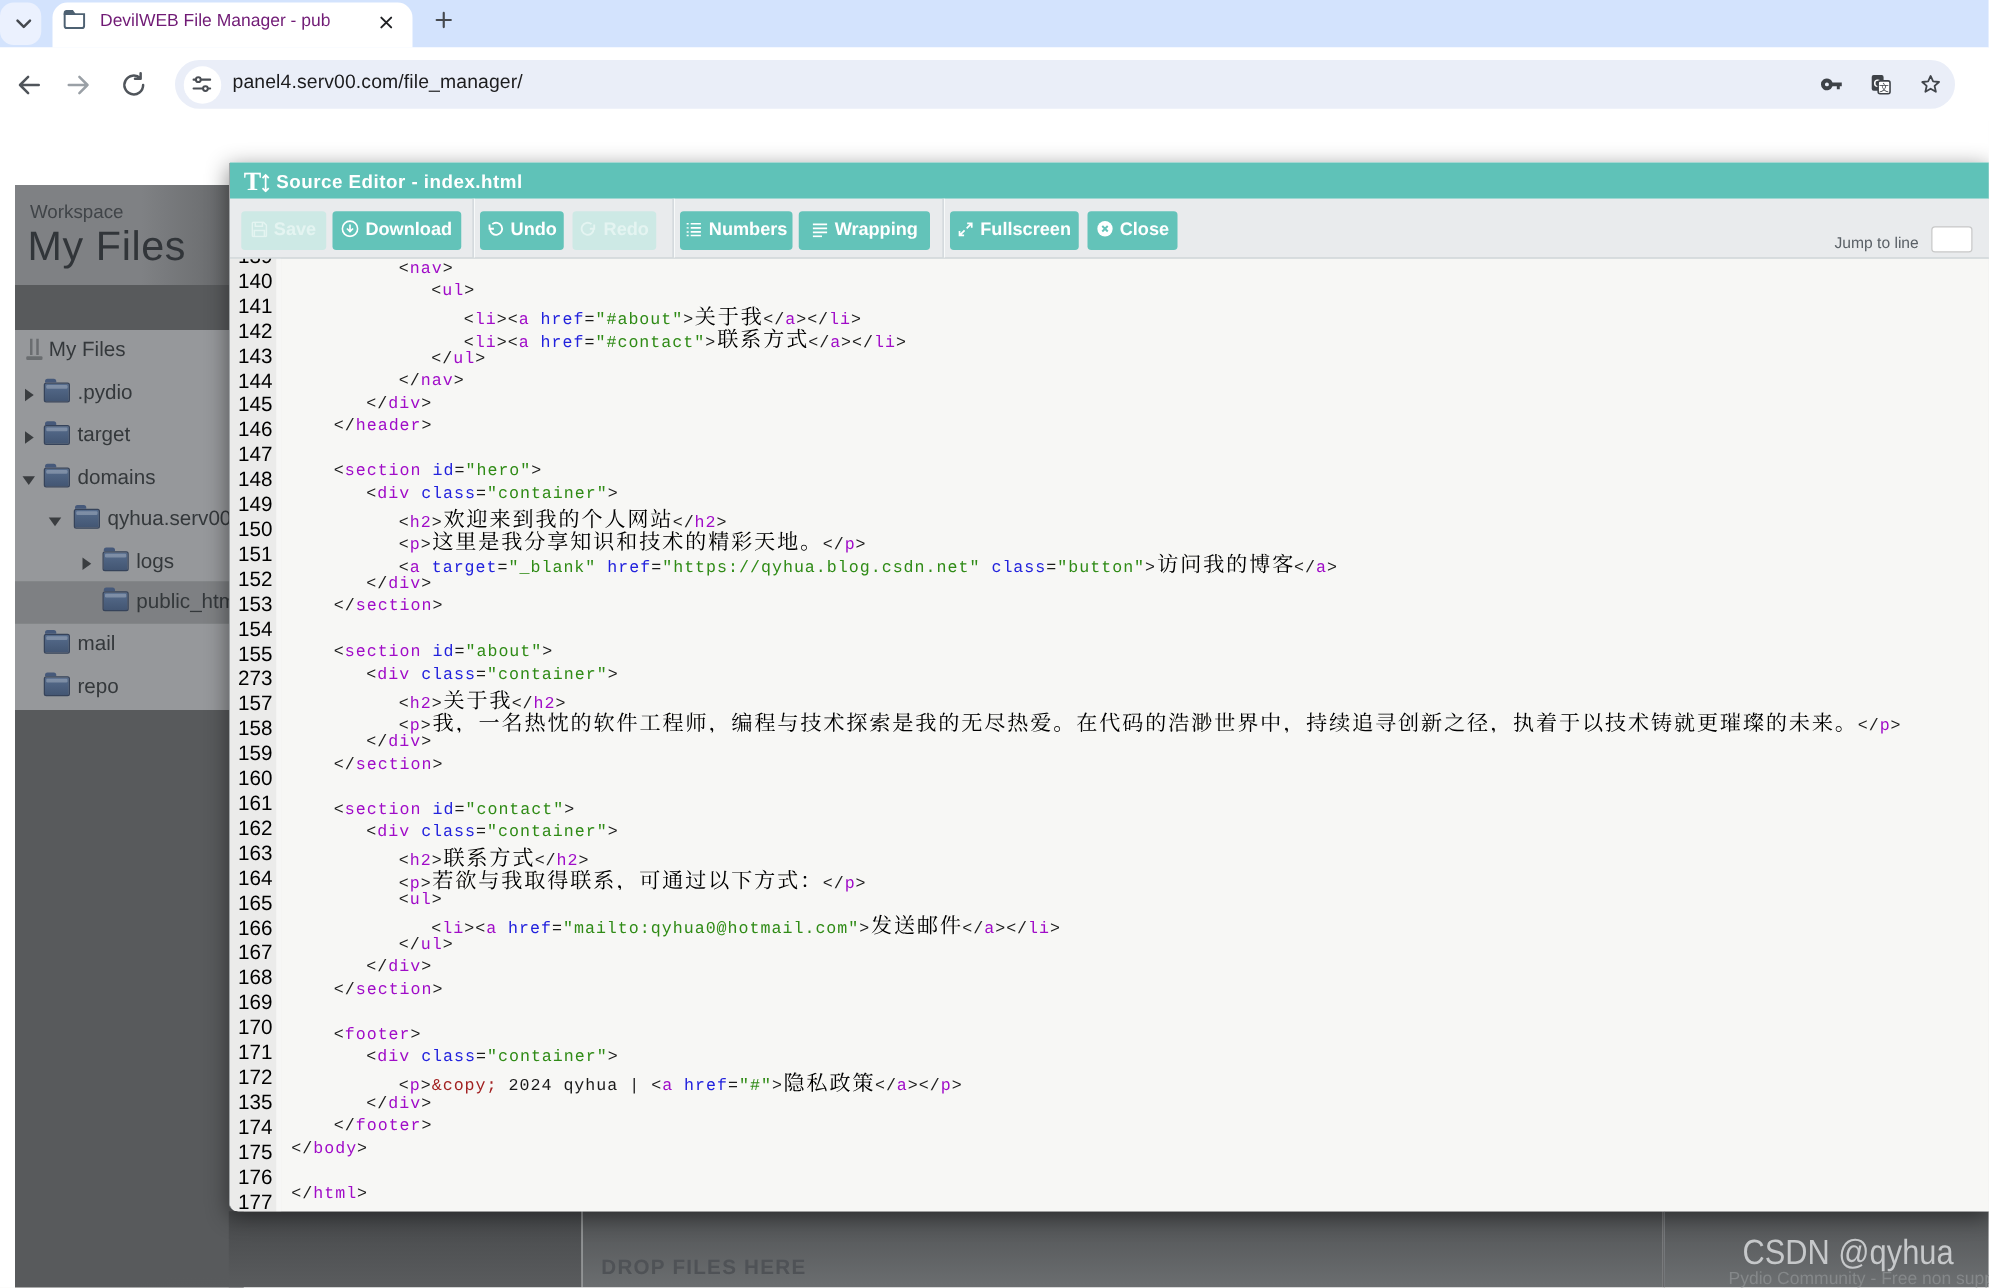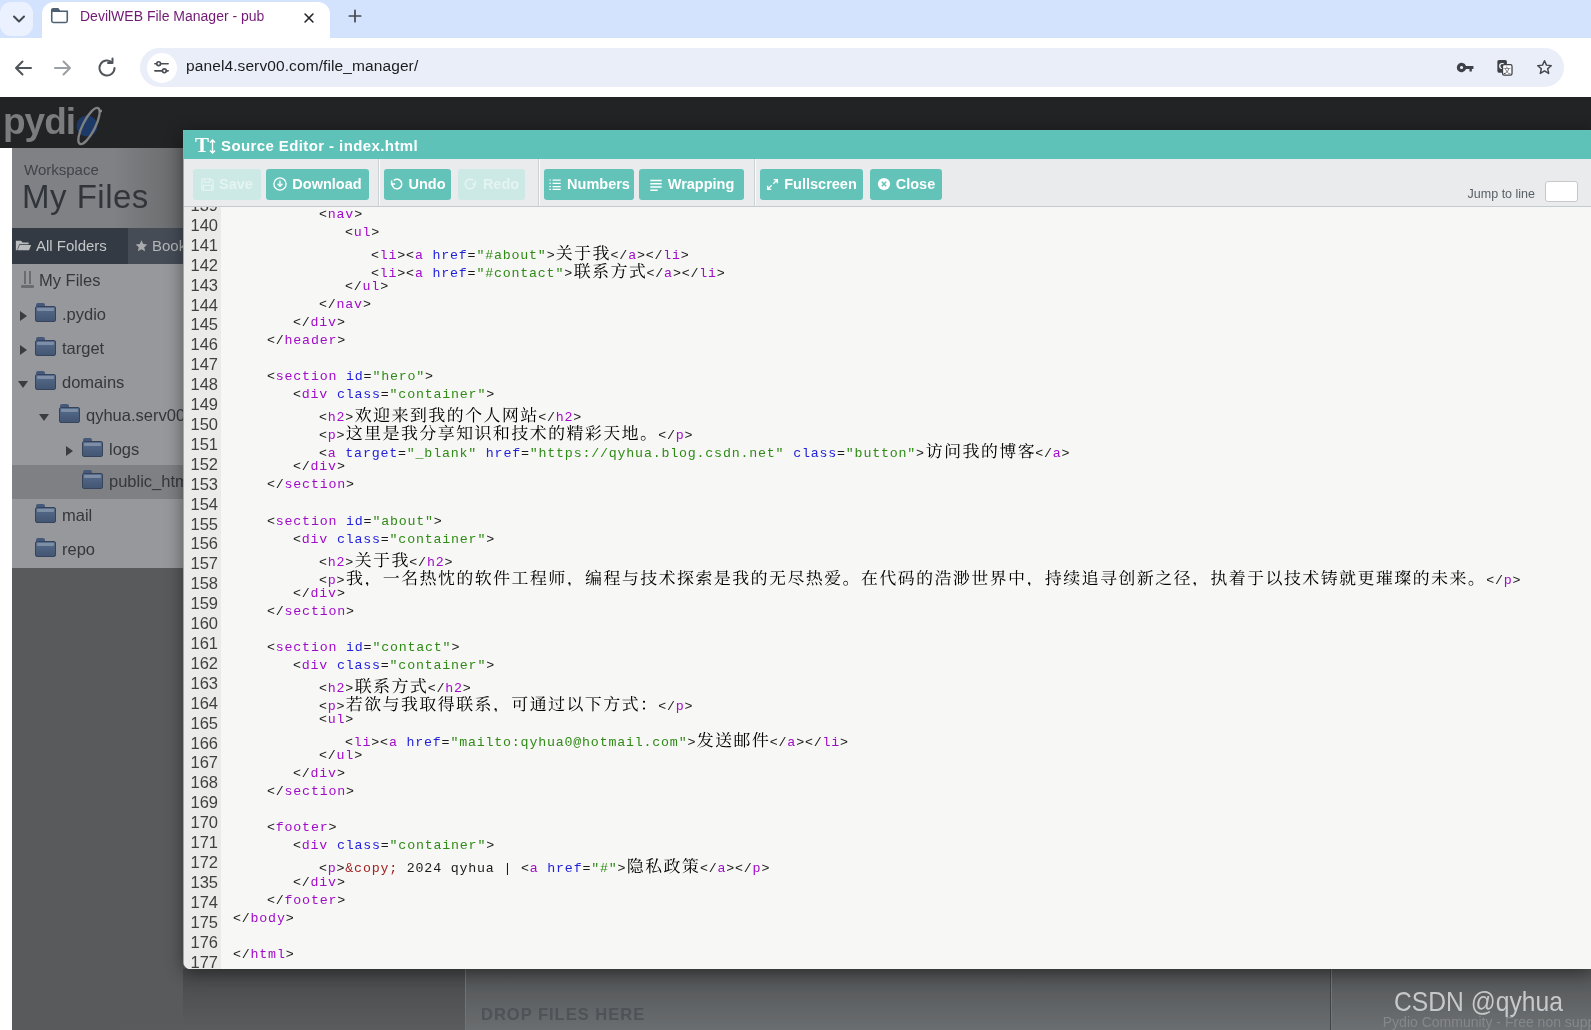--- a/index.html
+++ b/index.html
@@ -57,21 +57,21 @@
 #mtool .sep{position:absolute;top:0;width:1px;height:47px;background:#cdd4d7;box-shadow:1px 0 0 #f8fafa}
 .btn{position:absolute;top:10px;height:31px;border-radius:3px;background:#63c3b9;color:#fff;font-size:14.5px;font-weight:bold;text-align:center;font-family:"Liberation Sans",sans-serif}
 .btn span{line-height:31px}
 .btn svg{vertical-align:-2px;margin-right:5px}
 .btn.dis{background:#cde9e5;color:#e4f4f1}
 #jump{position:absolute;right:57px;top:28px;font-size:12.5px;color:#5a6066}
 #jumpbox{position:absolute;right:14px;top:22px;width:33px;height:21px;background:#fff;border:1px solid #c8c8c8;border-radius:3px}
 
 #codearea{position:absolute;left:0;top:77px;width:1408px;height:762px;background:#f7f7f5;overflow:hidden;border-radius:0 0 0 7px}
 #gutter{position:absolute;left:0;top:0;width:41px;height:762px;background:#ebebea;border-right:4px solid #f7f7f6}
-.gn{position:absolute;right:3px;width:38px;height:20px;line-height:20px;font-size:16.5px;color:#404040;text-align:right}
+.gn{position:absolute;right:3px;width:38px;height:20px;line-height:20px;font-size:16.5px;color:#000000;text-align:right}
 #code{position:absolute;left:0;top:0;width:1408px;height:762px}
 .ln{position:absolute;height:18.05px;font-family:"Liberation Mono",monospace;font-size:13.3px;letter-spacing:.8px;white-space:pre;color:#111}
 .ln i{font-style:normal}
 .ln .b{color:#1a1a1a}
 .ln .t{color:#a00cc8}
 .ln .a{color:#2222dd}
 .ln .s{color:#2f8b16}
 .ln .e{color:#a22222}
 .ln .p{color:#1a1a1a}
 svg.cj{vertical-align:-2.2px}
@@ -410,40 +410,25 @@
           <text x="9" y="14.5" font-size="11" font-weight="bold" fill="#fff" text-anchor="middle" font-family="Liberation Sans">G</text>
           <rect x="9.5" y="8.5" width="12" height="13" rx="2" fill="#fff" stroke="#3e4248" stroke-width="1.6"></rect>
           <text x="15.5" y="18.5" font-size="10" fill="#3e4248" text-anchor="middle" font-family="Liberation Sans">文</text>
         </svg>
     <svg class="ric" style="right:10px" viewBox="0 0 24 24">
           <path d="M12 3.5 L14.5 9 L20.5 9.6 L16 13.6 L17.3 19.5 L12 16.4 L6.7 19.5 L8 13.6 L3.5 9.6 L9.5 9 Z" fill="none" stroke="#41454b" stroke-width="1.8" stroke-linejoin="round"></path>
         </svg>
   </div>
 </div>
 
-<div id="phead">
-  <div id="plogo">pydi<svg width="34" height="44" viewBox="0 0 34 44" style="vertical-align:-14px;margin-left:-1px">
-          <circle cx="13" cy="22" r="10.5" fill="#1d3a66"></circle>
-          <ellipse cx="15" cy="22" rx="6.2" ry="20" fill="none" stroke="#7e8082" stroke-width="2.4" transform="rotate(27 15 22)"></ellipse>
-          <circle cx="26.5" cy="7" r="1.6" fill="#87898b"></circle>
-        </svg></div>
-</div>
 
 <div id="sidebar" style="background:radial-gradient(circle 330px at 150px 1130px,#67696b,#585a5c 78%)">
   <div id="sbtop">
     <div class="ws">Workspace</div>
     <div class="myf">My Files</div>
-  </div>
-  <div id="sbtabs">
-    <div class="t1"><svg width="17" height="13" viewBox="0 0 20 15" style="position:absolute;left:3px;top:11px">
-            <path d="M1 13 L1 2 H7 L9 4 H16 V6 H5 L2.5 13 Z M5.5 7 H19 L16.5 13 H3 Z" fill="#b9bbbd"></path>
-          </svg>All Folders</div>
-    <div class="t2"><svg width="15" height="14" viewBox="0 0 24 24" style="position:absolute;left:6px;top:11px">
-            <path d="M12 2 L15 8.6 L22 9.3 L16.7 14 L18.2 21 L12 17.4 L5.8 21 L7.3 14 L2 9.3 L9 8.6 Z" fill="#a8aaac"></path>
-          </svg>Bookm</div>
   </div>
   <div id="tree">
     <div class="trow" style="top:0">
       <svg id="wsicon" viewBox="0 0 16 20">
             <path d="M4 1 h2 v13 h-2 Z M9 1 h2 v13 h-2 Z" fill="#6a6d70"></path>
             <rect x="1" y="15" width="13" height="3" rx="1" fill="#6a6d70"></rect>
           </svg>
       <span class="lbl" style="left:27px">My Files</span>
     </div>
     <div class="trow" style="top:34px">
@@ -551,21 +536,21 @@
 <div class="gn" style="top:127.3px">146</div>
 <div class="gn" style="top:147.2px">147</div>
 <div class="gn" style="top:167.1px">148</div>
 <div class="gn" style="top:187.0px">149</div>
 <div class="gn" style="top:206.9px">150</div>
 <div class="gn" style="top:226.8px">151</div>
 <div class="gn" style="top:246.7px">152</div>
 <div class="gn" style="top:266.6px">153</div>
 <div class="gn" style="top:286.5px">154</div>
 <div class="gn" style="top:306.5px">155</div>
-<div class="gn" style="top:326.4px">156</div>
+<div class="gn" style="top:326.4px">273</div>
 <div class="gn" style="top:346.3px">157</div>
 <div class="gn" style="top:366.2px">158</div>
 <div class="gn" style="top:386.1px">159</div>
 <div class="gn" style="top:406.0px">160</div>
 <div class="gn" style="top:425.9px">161</div>
 <div class="gn" style="top:445.8px">162</div>
 <div class="gn" style="top:465.7px">163</div>
 <div class="gn" style="top:485.6px">164</div>
 <div class="gn" style="top:505.6px">165</div>
 <div class="gn" style="top:525.5px">166</div>

